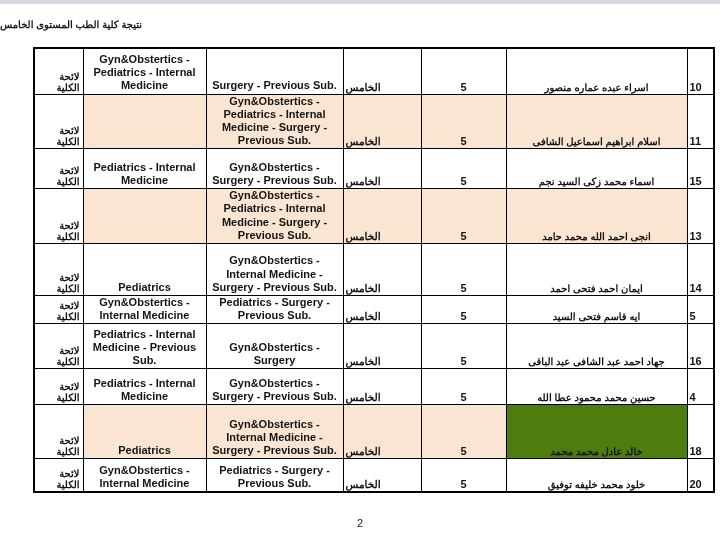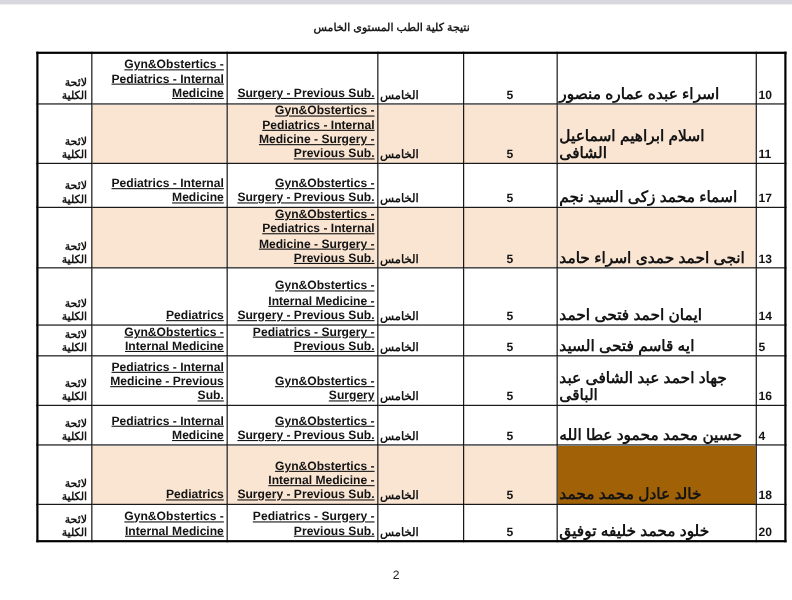--- a/index.html
+++ b/index.html
@@ -17,21 +17,21 @@
   .top-edge {
     position: absolute;
     top: 0; left: 0;
     width: 720px; height: 4px;
     background: #d8d8de;
   }
   .doc-title {
     position: absolute;
     top: 19px; left: 0;
     width: 712px;
-    text-align: center;
+    text-align: left;
     font-size: 10px;
     font-weight: bold;
     color: #1b1b1b;
     direction: rtl;
   }
   table.results {
     position: absolute;
     top: 47px;
     left: 33px;
     width: 680px;
@@ -49,36 +49,35 @@
   }
   td.reg {
     font-size: 10px;
     text-align: right;
     padding-right: 3px;
     direction: rtl;
     padding-left: 32px;
   }
   td.subj {
     font-size: 11px;
-    text-align: right;
+    text-align: center;
     line-height: 1.2;
-    text-decoration: underline;
   }
   td.lvl {
     font-size: 10.5px;
     text-align: left;
     direction: rtl;
   }
   td.score {
     font-size: 11px;
     text-align: center;
   }
   td.name {
-    font-size: 14px;
-    text-align: left;
+    font-size: 10px;
+    text-align: center;
     direction: rtl;
   }
   td.num {
     font-size: 11px;
     text-align: left;
   }
   .page-number {
     position: absolute;
     top: 517px; left: 0;
     width: 720px;
@@ -123,29 +122,29 @@
       <td class="name hl" style="background: rgb(250, 229, 211);">اسلام ابراهيم اسماعيل الشافى</td>
       <td class="num">11</td>
     </tr>
     <tr style="height:40px">
       <td class="reg">لائحة الكلية</td>
       <td class="subj hl">Pediatrics - Internal Medicine</td>
       <td class="subj hl">Gyn&amp;Obstertics - Surgery - Previous Sub.</td>
       <td class="lvl hl">الخامس</td>
       <td class="score hl">5</td>
       <td class="name hl">اسماء محمد زكى السيد نجم</td>
-      <td class="num">17</td>
+      <td class="num">15</td>
     </tr>
     <tr style="height:53px">
       <td class="reg">لائحة الكلية</td>
       <td class="subj hl" style="background: rgb(250, 229, 211);"></td>
       <td class="subj hl" style="background: rgb(250, 229, 211);">Gyn&amp;Obstertics - Pediatrics - Internal Medicine - Surgery - Previous Sub.</td>
       <td class="lvl hl" style="background: rgb(250, 229, 211);">الخامس</td>
       <td class="score hl" style="background: rgb(250, 229, 211);">5</td>
-      <td class="name hl" style="background: rgb(250, 229, 211);">انجى احمد حمدى اسراء حامد</td>
+      <td class="name hl" style="background: rgb(250, 229, 211);">انجى احمد الله محمد حامد</td>
       <td class="num">13</td>
     </tr>
     <tr style="height:52px">
       <td class="reg">لائحة الكلية</td>
       <td class="subj hl">Pediatrics</td>
       <td class="subj hl">Gyn&amp;Obstertics - Internal Medicine - Surgery - Previous Sub.</td>
       <td class="lvl hl">الخامس</td>
       <td class="score hl">5</td>
       <td class="name hl">ايمان احمد فتحى احمد</td>
       <td class="num">14</td>
@@ -176,21 +175,21 @@
       <td class="score hl">5</td>
       <td class="name hl">حسين محمد محمود عطا الله</td>
       <td class="num">4</td>
     </tr>
     <tr style="height:54px">
       <td class="reg">لائحة الكلية</td>
       <td class="subj hl" style="background: rgb(250, 229, 211);">Pediatrics</td>
       <td class="subj hl" style="background: rgb(250, 229, 211);">Gyn&amp;Obstertics - Internal Medicine - Surgery - Previous Sub.</td>
       <td class="lvl hl" style="background: rgb(250, 229, 211);">الخامس</td>
       <td class="score hl" style="background: rgb(250, 229, 211);">5</td>
-      <td class="name hl" style="background: #a16207;">خالد عادل محمد محمد</td>
+      <td class="name hl" style="background: #4d7c0f;">خالد عادل محمد محمد</td>
       <td class="num">18</td>
     </tr>
     <tr style="height:33px">
       <td class="reg">لائحة الكلية</td>
       <td class="subj hl">Gyn&amp;Obstertics - Internal Medicine</td>
       <td class="subj hl">Pediatrics - Surgery - Previous Sub.</td>
       <td class="lvl hl">الخامس</td>
       <td class="score hl">5</td>
       <td class="name hl">خلود محمد خليفه توفيق</td>
       <td class="num">20</td>

